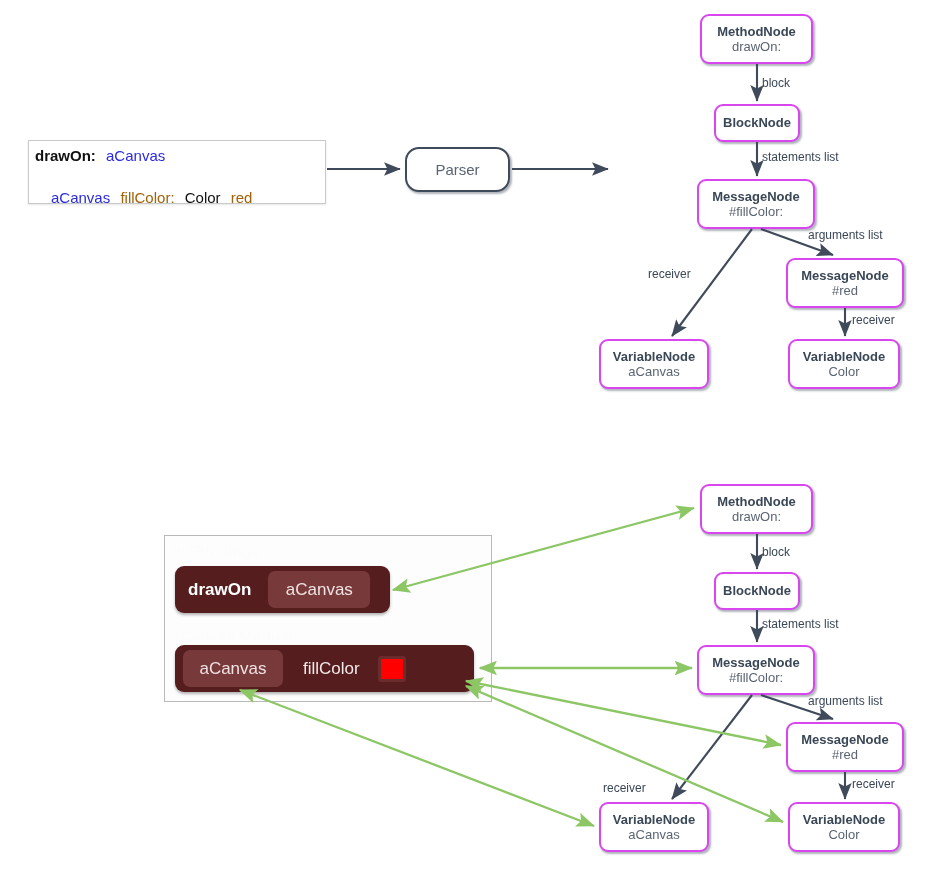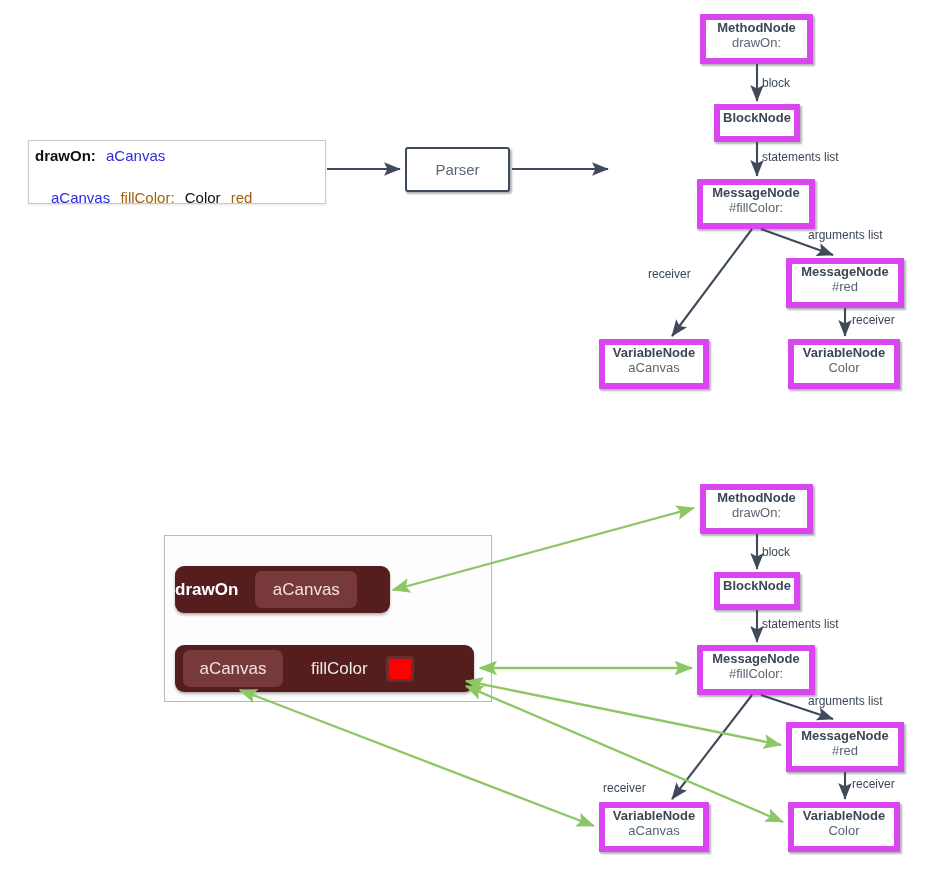--- a/index.html
+++ b/index.html
@@ -11,35 +11,35 @@
     overflow:hidden;
     color:#3a4756;
   }
   #stage{position:absolute;left:0;top:0;width:935px;height:877px;}
   svg.layer{position:absolute;left:0;top:0;width:935px;height:877px;pointer-events:none;}
 
   
   .node{
     position:absolute;
     box-sizing:border-box;
-    border:6px solid #d946ef;
-    border-radius:1px;
+    border:2px solid #d946ef;
+    border-radius:9px;
     background:#ffffff;
     box-shadow:1.5px 2px 2px rgba(80,90,105,.45);
     display:flex;flex-direction:column;
-    align-items:center;
+    align-items:center;justify-content:center;
     line-height:1.18;
   }
   .node .t1{font-weight:bold;font-size:13px;color:#3a4756;white-space:nowrap;}
   .node .t2{font-size:13px;color:#5a6472;white-space:nowrap;}
 
   
   .parserbox{
     position:absolute;box-sizing:border-box;
-    border:2px solid #3f4a5a;border-radius:3px;background:#fff;
+    border:2px solid #3f4a5a;border-radius:14px;background:#fff;
     box-shadow:1.5px 2px 2px rgba(80,90,105,.45);
     display:flex;align-items:center;justify-content:center;
     font-size:15px;color:#5a6472;
   }
 
   
   .codebox{
     position:absolute;box-sizing:border-box;
     background:#ffffff;border:1px solid #c9c9c9;
     box-shadow:0 1px 2px rgba(0,0,0,.10);
@@ -140,28 +140,28 @@
   <div style="position:absolute;left:762px;top:150px;font-size:12px;color:#3a4756;">statements list</div>
   <div style="position:absolute;left:808px;top:228px;font-size:12px;color:#3a4756;">arguments list</div>
   <div style="position:absolute;left:648px;top:267px;font-size:12px;color:#3a4756;">receiver</div>
   <div style="position:absolute;left:852px;top:313px;font-size:12px;color:#3a4756;">receiver</div>
 
   <div class="pane" style="left:164px;top:535px;width:328px;height:167px;"></div>
 
   <div class="ghost" style="left:172px;top:542px;">pleBindings</div>
   <div class="ghost" style="left:172px;top:627px;">aCanvas Modules</div>
 
-  <div class="block" style="left:175px;top:566px;width:215px;height:47px;">
+  <div class="block" style="left:175px;top:566px;width:215px;height:47px;padding-left:13px;">
     <span class="blabel bold">drawOn</span>
     <span class="slot" style="margin-left:17px;width:102px;height:37px;">aCanvas</span>
   </div>
 
   <div class="block" style="left:175px;top:645px;width:299px;height:47px;padding-left:8px;">
     <span class="slot" style="width:100px;height:37px;">aCanvas</span>
-    <span class="blabel" style="margin-left:28px;">fillColor</span>
+    <span class="blabel" style="margin-left:20px;">fillColor</span>
     <span class="swatch" style="margin-left:18px;width:28px;height:26px;"></span>
   </div>
 
   <div class="node" style="left:700px;top:484px;width:113px;height:50px;">
     <span class="t1">MethodNode</span>
     <span class="t2">drawOn:</span>
   </div>
 
   <div class="node" style="left:714px;top:572px;width:86px;height:38px;">
     <span class="t1">BlockNode</span>

